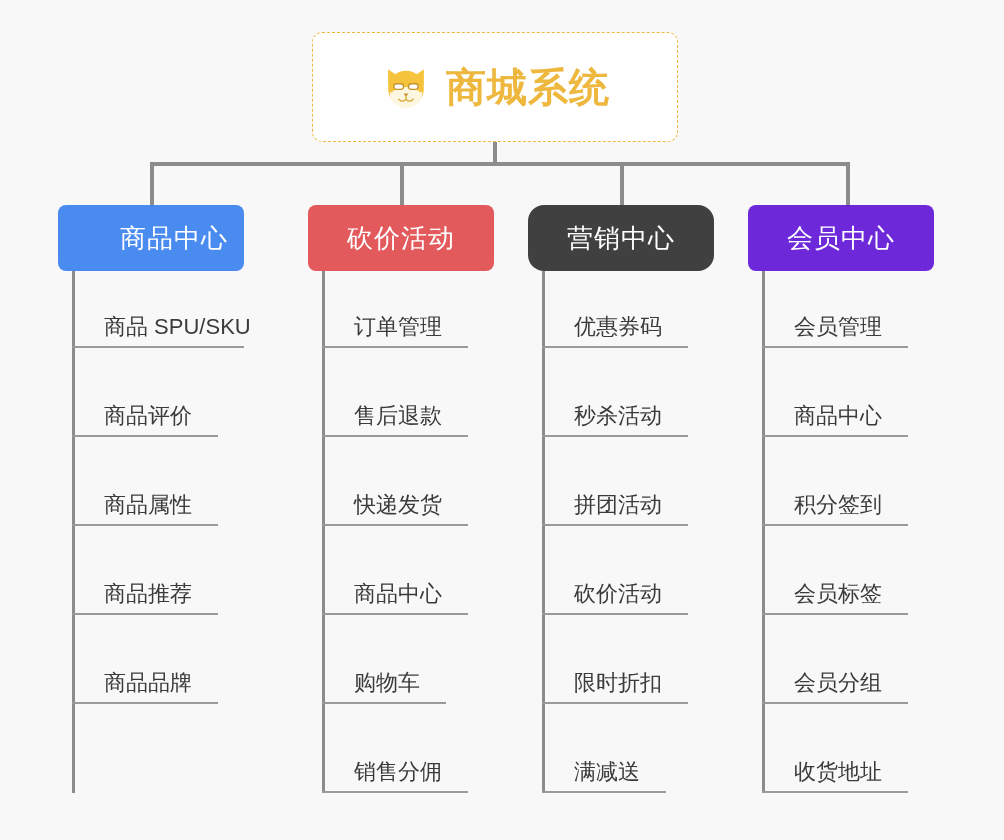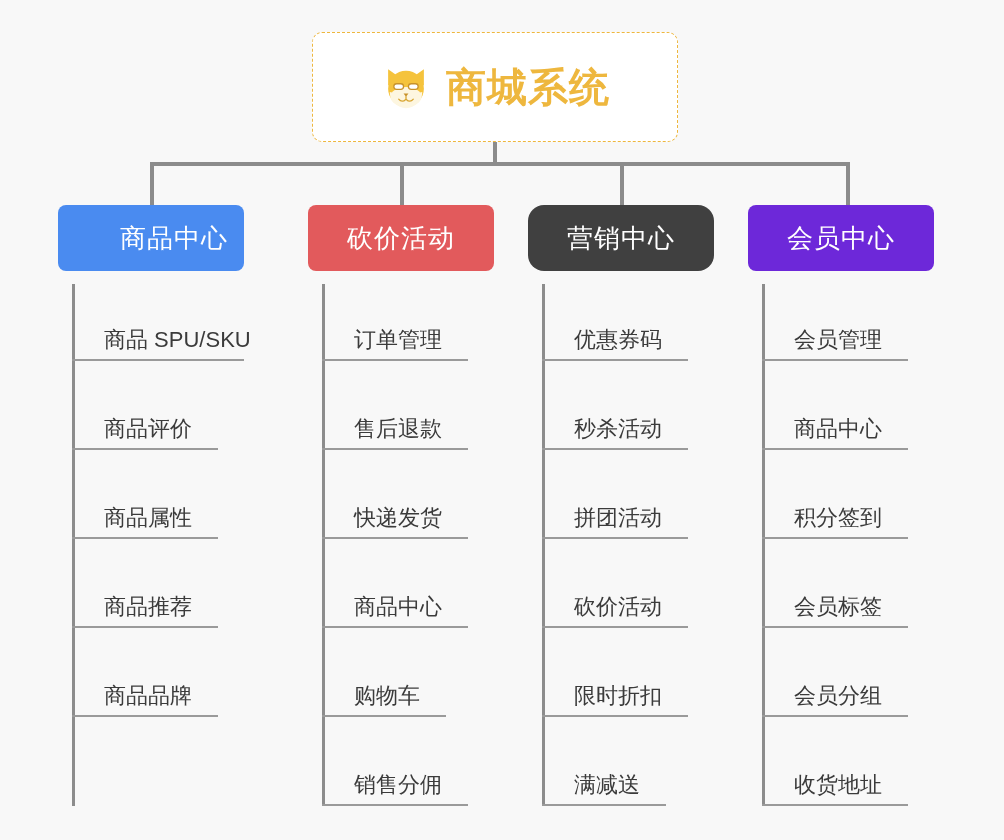--- a/index.html
+++ b/index.html
@@ -83,21 +83,21 @@
     letter-spacing: 1px;
     white-space: nowrap;
   }
   .col-0 .cat-box { width: 186px; padding-left: 46px; }
   .col-1 .cat-box { width: 186px; }
   .col-2 .cat-box { width: 186px; }
   .col-3 .cat-box { width: 186px; }
 
   .leaf-list {
     position: relative;
-    margin-top: 13px;
+    margin-top: 0;
     padding-top: 0;
   }
   
   .leaf-spine {
     position: absolute;
     left: 14px;
     top: 0;
     width: 3px;
     background: #8c8c8c;
   }

